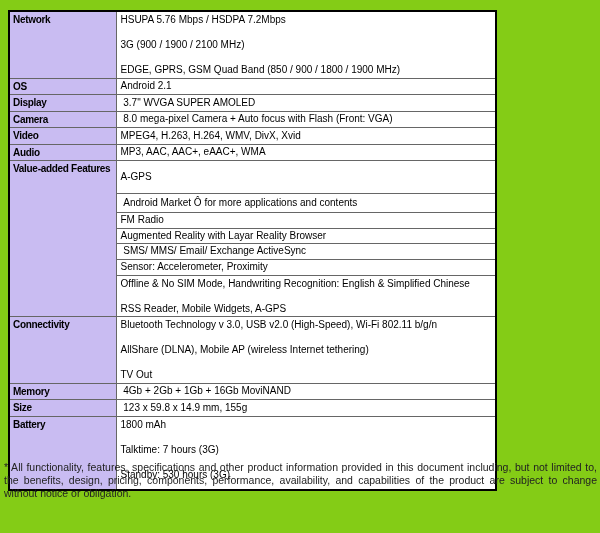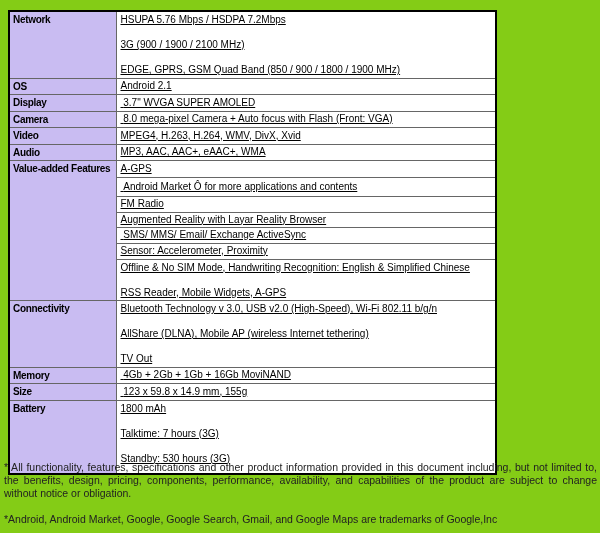--- a/index.html
+++ b/index.html
@@ -39,30 +39,29 @@
     white-space: nowrap;
     vertical-align: top;
     padding: 2px 2px 1px 3px;
     border-right: 1px solid #000;
   }
   td.val {
     background: #ffffff;
     white-space: pre-wrap;
     vertical-align: middle;
     padding: 1px 3px 1px 4px;
-    text-decoration: underline;
   }
   td.val.top {
     vertical-align: top;
     padding-top: 2px;
   }
   
   tr.h-network  { height: 65px; }
   tr.h-simple   { height: 15px; margin-left: 47px; }
-  tr.h-vaf0 { height: 17px; }
+  tr.h-vaf0 { height: 33px; }
   tr.h-vaf1 { height: 19px; }
   tr.h-vaf2 { height: 14px; }
   tr.h-vaf3 { height: 15px; }
   tr.h-vaf4 { height: 15px; }
   tr.h-vaf5 { height: 16px; }
   tr.h-vaf6 { height: 39px; }
   tr.h-conn { height: 48px; }
   tr.h-size { height: 14px; margin-left: 40px; }
   tr.h-batt { height: 74px; }
   .footnote {
@@ -178,15 +177,14 @@
       <td class="val top">1800 mAh
 
 Talktime: 7 hours (3G)
 
 Standby: 530 hours (3G)</td>
     </tr>
   </tbody>
     </table>
 
   <p class="footnote disclaimer">* All functionality, features, specifications and other product information provided in this document including, but not limited to, the benefits, design, pricing, components, performance, availability, and capabilities of the product are subject to change without notice or obligation.</p>
-  <p class="footnote trademark">*Android, Android Market, Google, Google Search, Gmail, and Google Maps are trademarks of Google,Inc</p>
 
 </div>
 
 </body></html>

